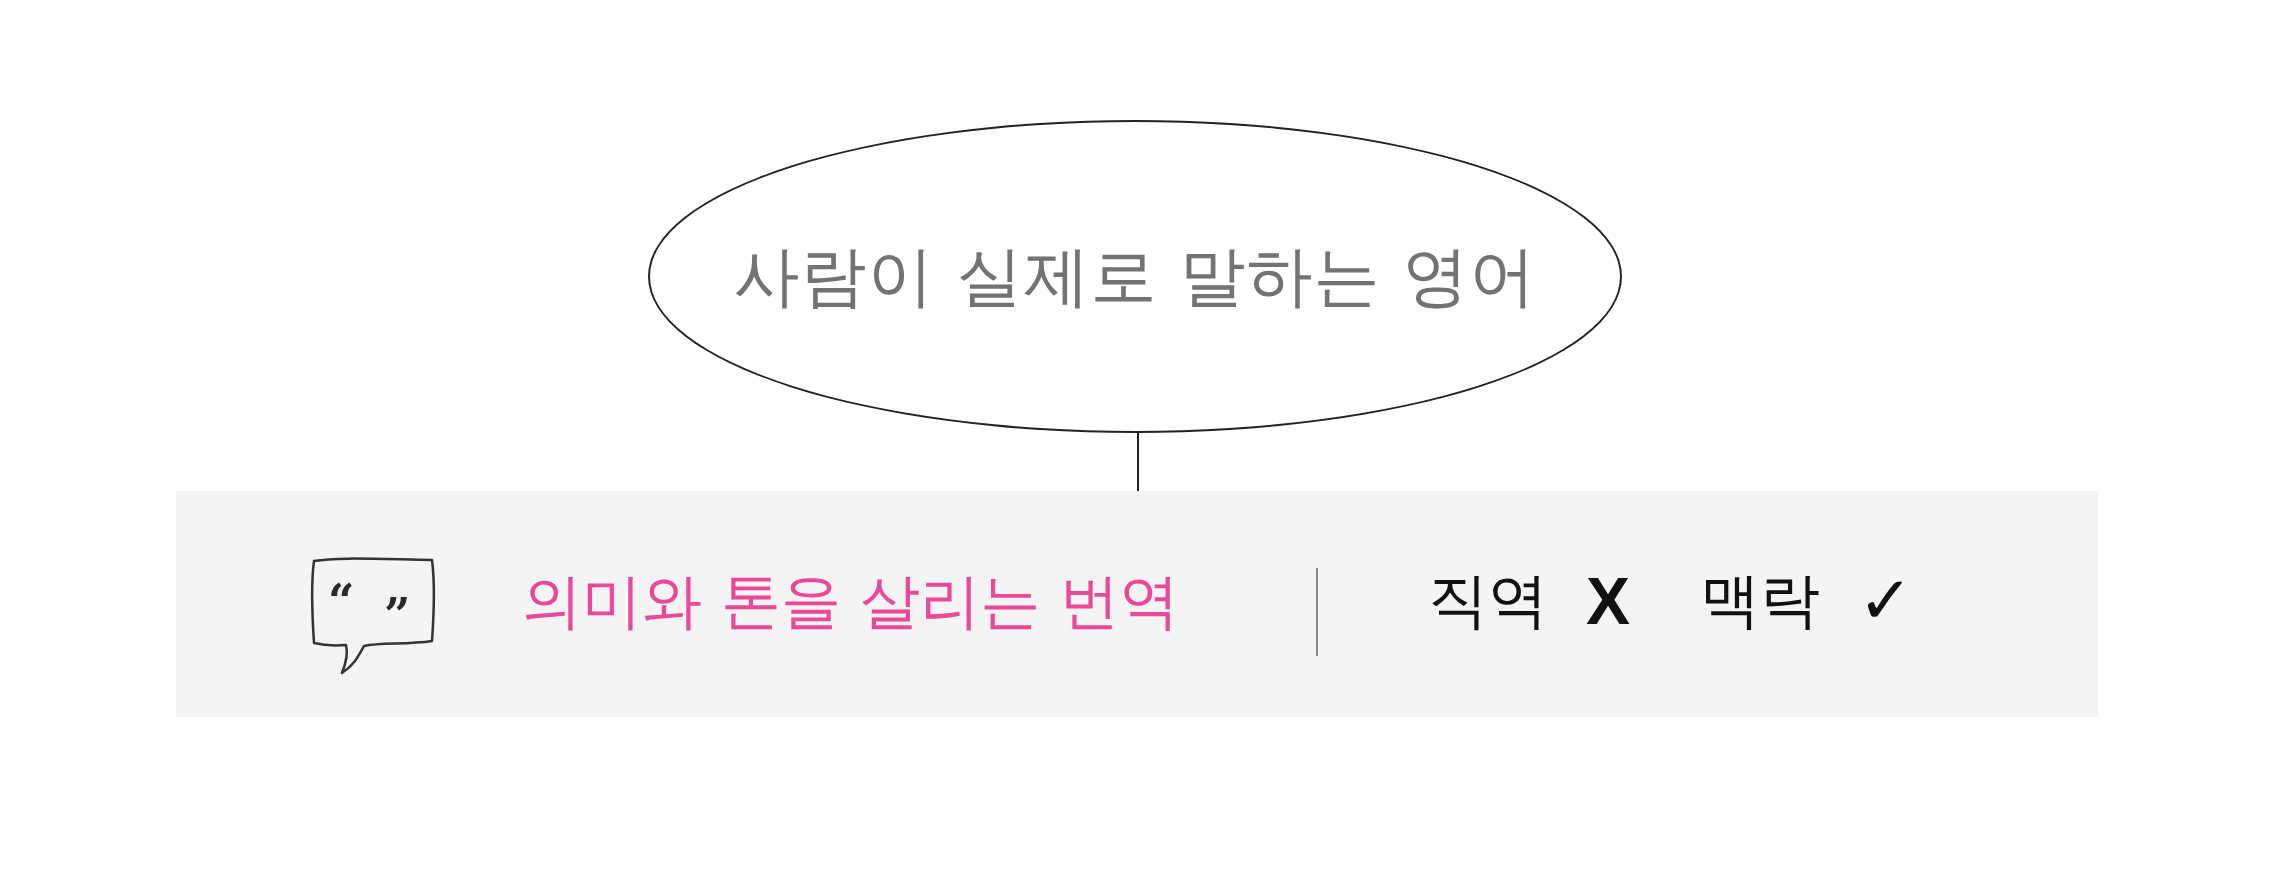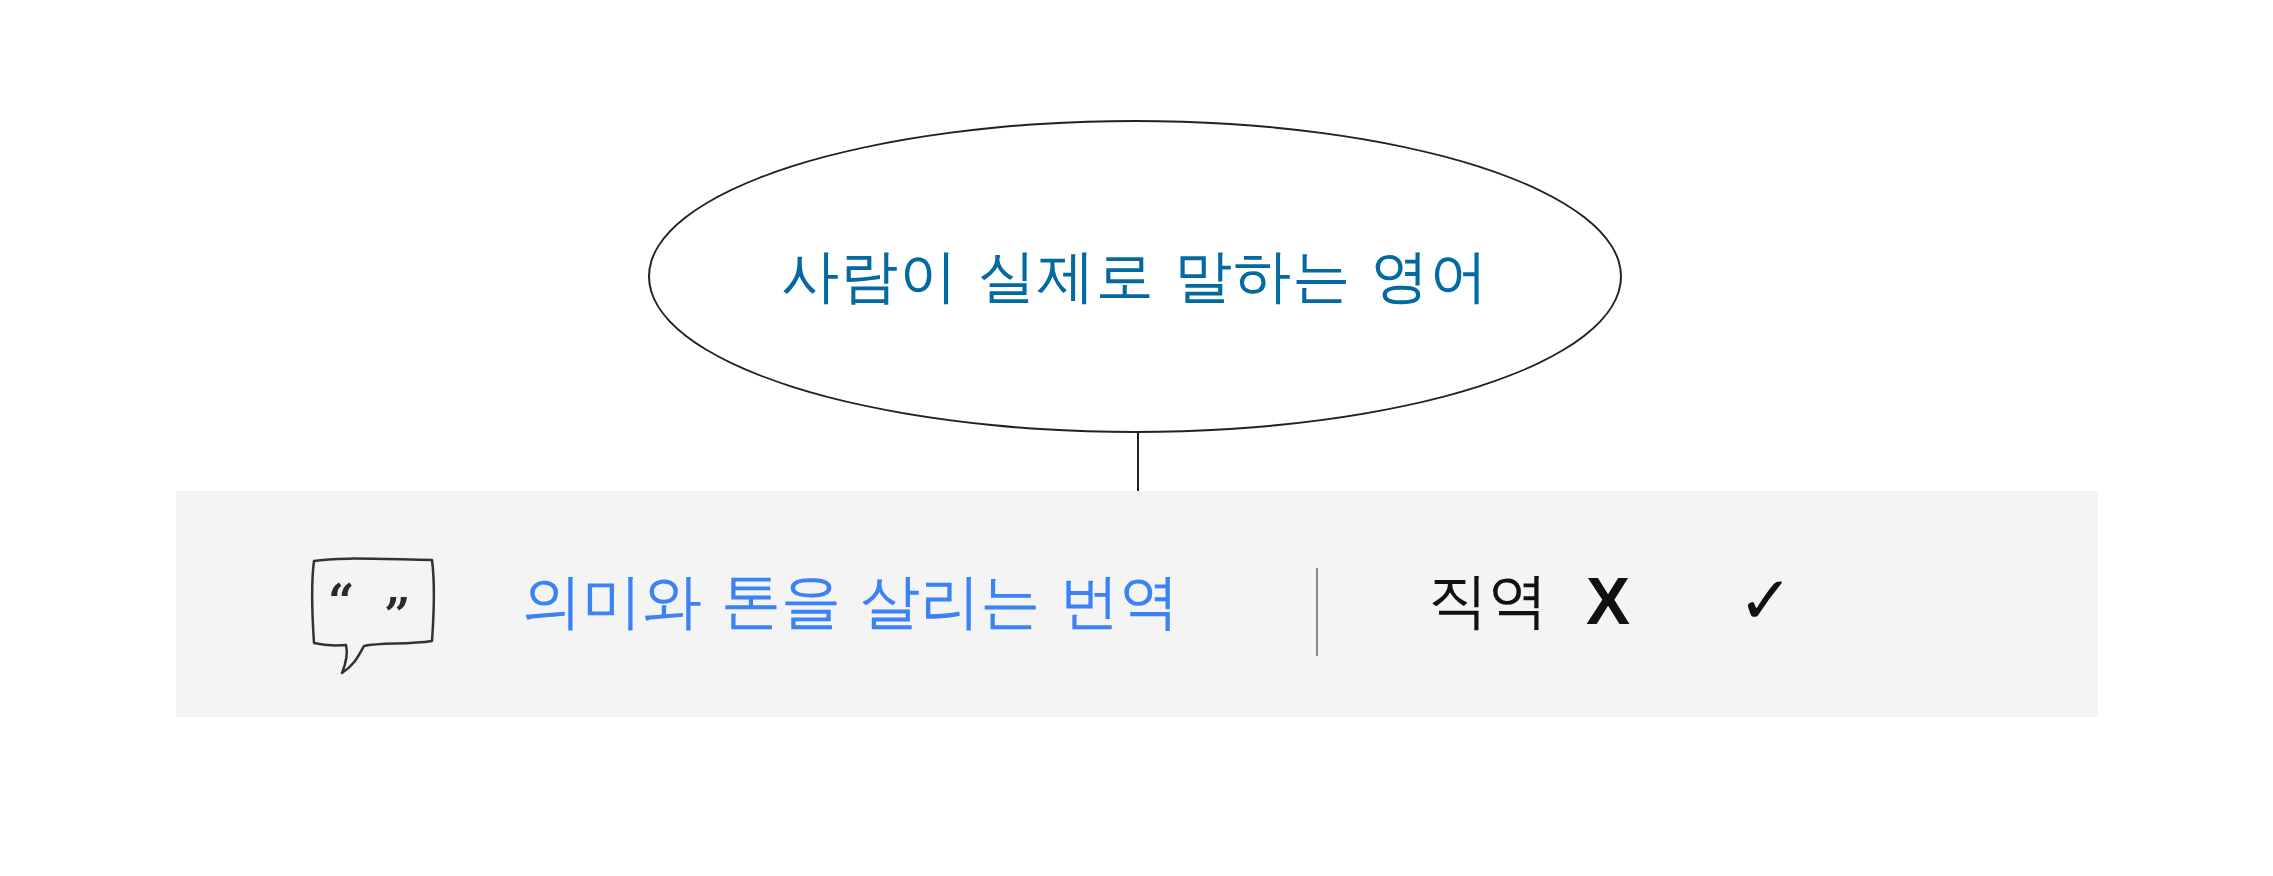--- a/index.html
+++ b/index.html
@@ -1,25 +1,25 @@
 <!DOCTYPE html>
 <html><head>
 <meta charset="utf-8">
 <style>
   html, body { margin:0; padding:0; background:#ffffff; }
   body { width:2273px; height:876px; position:relative; overflow:hidden;
          font-family:"DejaVu Sans","Liberation Sans",sans-serif; color:#111; }
   .ellipse { position:absolute; left:648px; top:120px; width:974px; height:313px;
              border:2px solid #222; border-radius:50%; box-sizing:border-box;
              display:flex; align-items:center; justify-content:center; background:#fff; }
-  .ellipse-title { font-size:58px; letter-spacing:1px; color:#0369a1; white-space:nowrap; }
+  .ellipse-title { font-size:66px; letter-spacing:1px; color:#737373; white-space:nowrap; }
   .connector { position:absolute; left:1137px; top:433px; width:2px; height:58px; background:#222; }
   .panel { position:absolute; left:176px; top:491px; width:1922px; height:226px; background:#f4f4f4; }
   .icon { position:absolute; left:306px; top:553px; width:134px; height:126px; }
-  .main-label { position:absolute; left:522px; top:565px; font-size:60px; color:#3b82f6; white-space:nowrap; line-height:72px; }
+  .main-label { position:absolute; left:522px; top:565px; font-size:60px; color:#ec4899; white-space:nowrap; line-height:72px; }
   .divider { position:absolute; left:1316px; top:568px; width:2px; height:88px; background:#888; }
   .compare { position:absolute; left:1428px; top:565px; font-size:60px; line-height:72px; white-space:nowrap; display:flex; align-items:center; }
   .compare .term { color:#111;font-family:Liberation Serif, serif; }
   .compare .mark-x { font-family:"Liberation Sans",sans-serif; font-weight:bold; font-size:66px; margin-left:38px; margin-right:70px; }
   .compare .mark-check { font-weight:bold; font-size:66px; margin-left:38px; }
 </style>
 </head>
 <body>
 
 <div class="ellipse">
@@ -36,14 +36,15 @@
   <text x="78" y="78" font-family="DejaVu Serif, serif" font-size="46" font-weight="bold" fill="#2a2a2a">”</text>
 </svg>
 
 <div class="main-label">의미와 톤을 살리는 번역</div>
 
 <div class="divider"></div>
 
 <div class="compare">
   <span class="term">직역</span>
   <span class="mark-x">X</span>
+  <span class="term">맥락</span>
   <span class="mark-check">✓</span>
 </div>
 
 </body></html>

